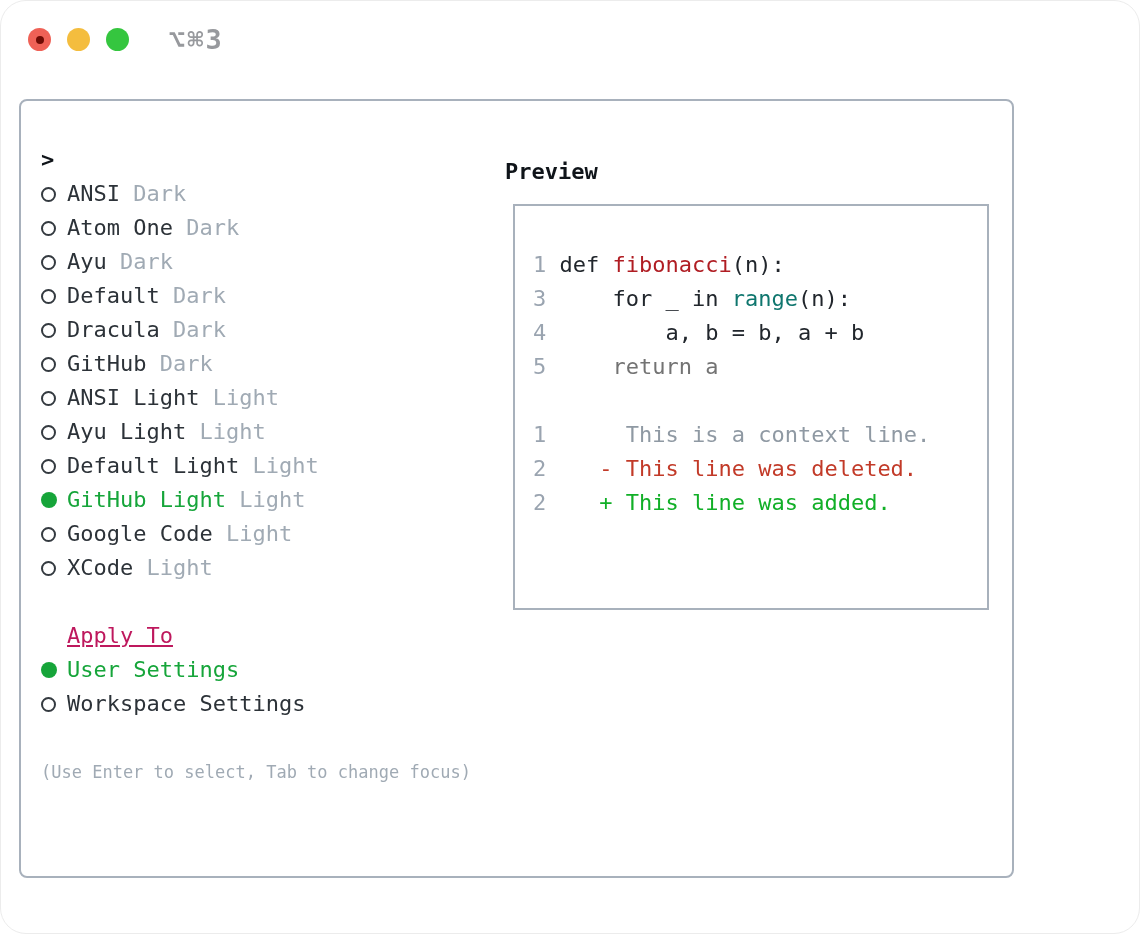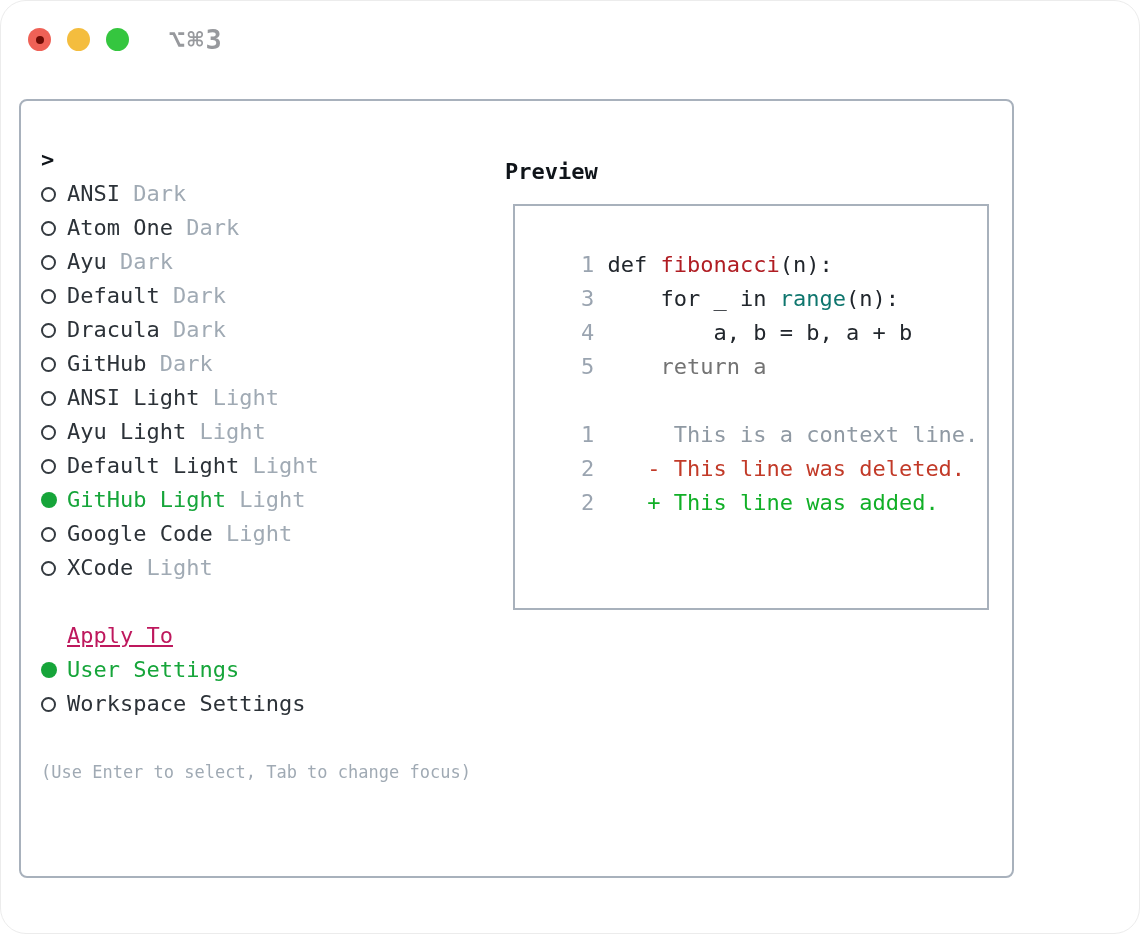--- a/index.html
+++ b/index.html
@@ -43,21 +43,21 @@
   .variant { color:#a0aab4; }
   .apply-sel { color:#16a53a; }
   .spacer { height:34px; }
   .help { width:432px; font-size:17px; line-height:34px; color:#a0aab4; white-space:normal; }
   
   .preview-header { position:absolute; left:484px; top:42px; height:34px;
                     font-size:22px; line-height:34px; font-weight:bold; color:#0f1419;margin-top:12px; }
   .preview-box { position:absolute; left:492px; top:103px; width:476px; height:406px;
                  border:2px solid #a8b1bc; background:#fff;
                  padding:42px 0 0 18px; overflow:hidden; }
-  .code-line { height:34px; font-size:22px; line-height:34px; white-space:pre;margin-left:48px; }
+  .code-line { height:34px; font-size:22px; line-height:34px; white-space:pre; }
   .lnum { display:inline-block; width:13.25px; color:#9aa4b0; }
 </style>
 </head>
 <body>
 
 <div class="window">
 
   <div class="titlebar">
     <span class="tl tl-red">
         <span class="dot"></span>

